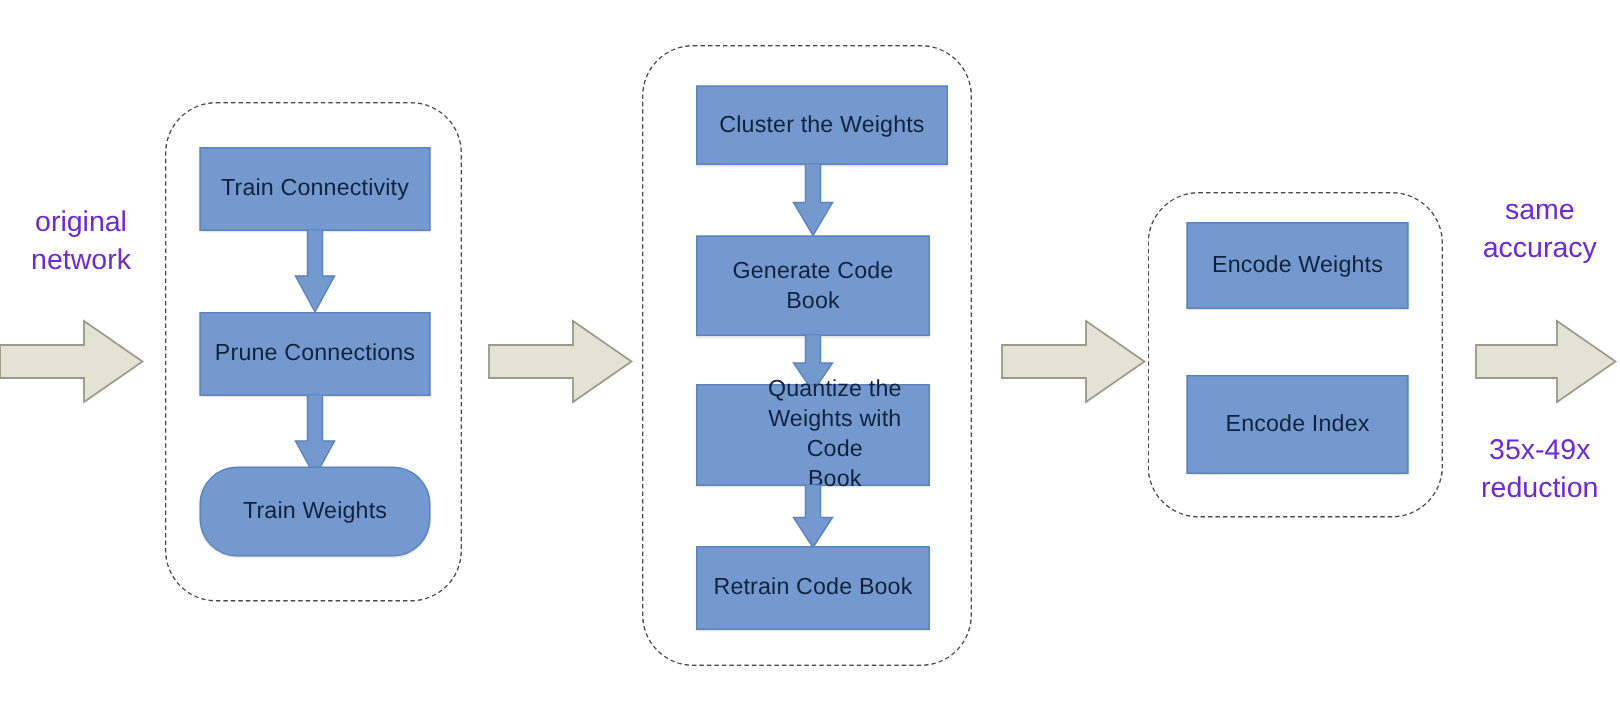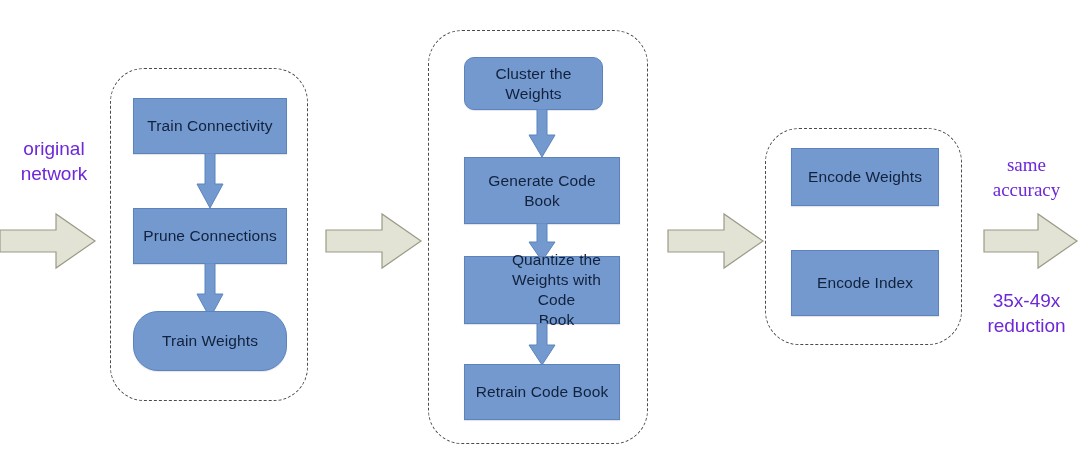--- a/index.html
+++ b/index.html
@@ -101,21 +101,21 @@
   <div class="node" style="left:133px; top:311px; width:154px; height:60px;border-radius:25px;">
     <span>Train Weights</span>
   </div>
 
   <svg class="hflow" style="left:324px; top:210px;" width="100" height="62" viewBox="0 0 100 62">
     <polygon points="2,20 58,20 58,4 97,31 58,58 58,42 2,42" fill="#e2e3d4" stroke="#9a9a86" stroke-width="1.2" stroke-linejoin="miter"></polygon>
   </svg>
 
   <div class="group-box" style="left:428px; top:30px; width:220px; height:414px;"></div>
 
-  <div class="node" style="left:464px; top:57px; width:139px; height:53px;border-radius:10px;">
+  <div class="node" style="left:464px; top:57px; width:168px; height:53px;">
     <span>Cluster the Weights</span>
   </div>
 
   <svg class="vflow" style="left:528px; top:109px;" width="28" height="50" viewBox="0 0 28 50">
     <polygon points="9,0 19,0 19,26 27,26 14,48 1,26 9,26" fill="#7399cf" stroke="#5b84bf" stroke-width="1" stroke-linejoin="miter"></polygon>
   </svg>
 
   <div class="node" style="left:464px; top:157px; width:156px; height:67px;">
     <span style="white-space: pre-line;">Generate Code
 Book</span>
@@ -146,21 +146,21 @@
   <div class="group-box" style="left:765px; top:128px; width:197px; height:217px;"></div>
 
   <div class="node" style="left:791px; top:148px; width:148px; height:58px;">
     <span>Encode Weights</span>
   </div>
 
   <div class="node" style="left:791px; top:250px; width:148px; height:66px;">
     <span>Encode Index</span>
   </div>
 
-  <div class="caption" style="left: 973px; top: 152px; width: 107px; white-space: pre-line; font-family: Liberation Serif, serif;">same
+  <div class="caption" style="left: 973px; top: 128px; width: 107px; white-space: pre-line;">same
 accuracy</div>
 
   <svg class="hflow" style="left:982px; top:210px;" width="98" height="62" viewBox="0 0 98 62">
     <polygon points="2,20 56,20 56,4 95,31 56,58 56,42 2,42" fill="#e2e3d4" stroke="#9a9a86" stroke-width="1.2" stroke-linejoin="miter"></polygon>
   </svg>
 
   <div class="caption" style="left: 973px; top: 288px; width: 107px; white-space: pre-line;">35x-49x
 reduction</div>
 
 </div>

